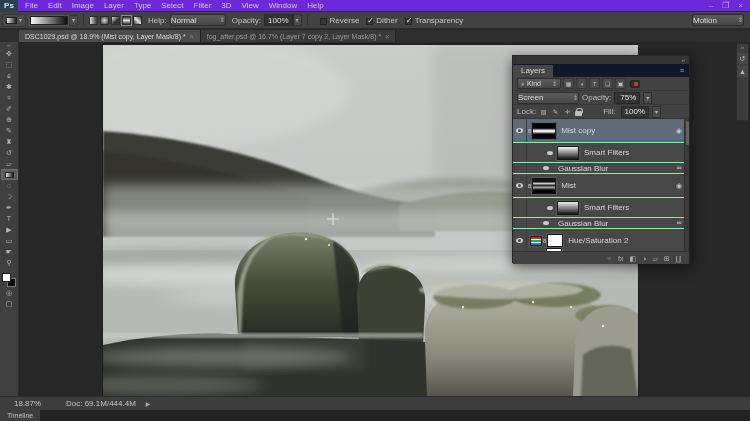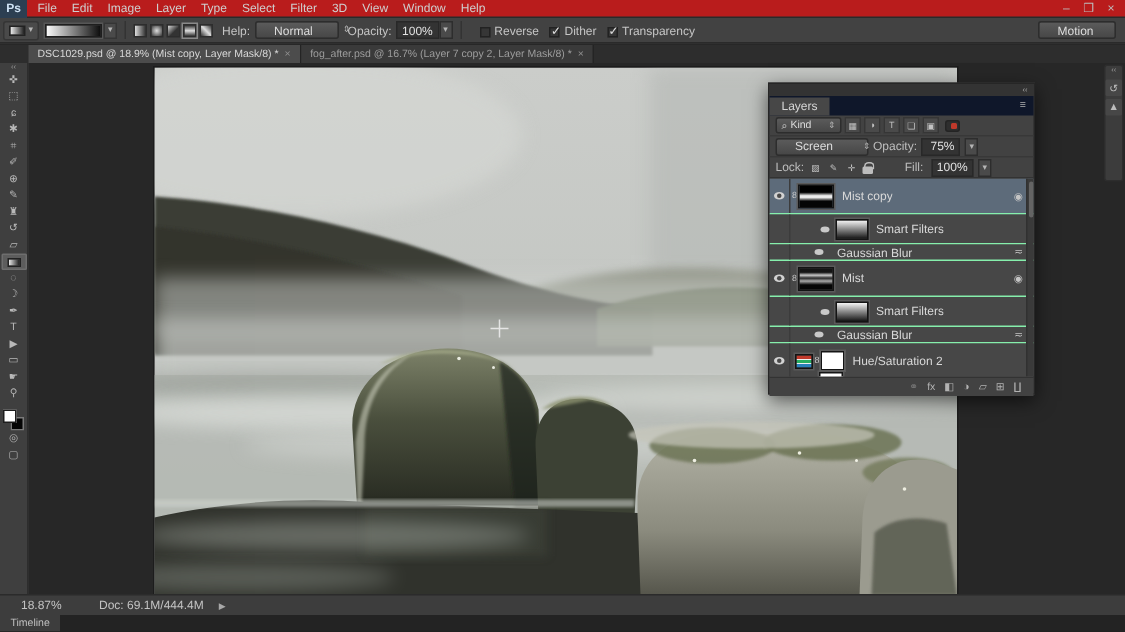--- a/index.html
+++ b/index.html
@@ -1,21 +1,21 @@
 <!DOCTYPE html>
 <html><head>
 <meta charset="utf-8">
 <style>
 *{margin:0;padding:0;box-sizing:border-box}
 html,body{width:750px;height:421px;overflow:hidden}
 body{font-family:"Liberation Sans",sans-serif;background:#1e1e1e;position:relative;color:#c9c9c9;-webkit-font-smoothing:antialiased}
 #app{position:absolute;inset:0;background:#272727}
 
 
-.menubar{position:absolute;top:0;left:0;right:0;height:12px;background:#b91c1c;border-bottom:1px solid #2a2a2a;display:flex;align-items:center;font-size:8px;color:#cfcfcf;z-index:10}
+.menubar{position:absolute;top:0;left:0;right:0;height:12px;background:#6d28d9;border-bottom:1px solid #2a2a2a;display:flex;align-items:center;font-size:8px;color:#cfcfcf;z-index:10}
 .pslogo{width:18px;height:12px;background:#2c3f52;color:#cfe3f5;font-weight:bold;font-size:8px;display:flex;align-items:center;justify-content:center;margin-right:2px}
 .menuitem{padding:0 5px;line-height:12px;cursor:default;white-space:nowrap}
 .wincontrols{margin-left:auto;display:flex;gap:9px;padding-right:7px;font-size:8px;color:#bdbdbd}
 
 
 .optionsbar{position:absolute;top:12px;left:0;right:0;height:17px;background:#424242;border-bottom:1px solid #2a2a2a;display:flex;align-items:center;font-size:8px;color:#c5c5c5;z-index:10}
 .toolpreset{display:flex;align-items:center;gap:2px;padding:0 3px;height:13px;margin-left:2px;border:1px solid #353535;border-radius:2px;background:#4a4a4a}
 .presetgrad{width:11px;height:7px;background:linear-gradient(90deg,#eee,#222);border:1px solid #222}
 .dd{font-size:6px;color:#b5b5b5;line-height:1}
 .gradeditor{display:flex;align-items:center;margin-left:4px}
@@ -24,21 +24,21 @@
 .vsep{width:1px;height:12px;background:#333;margin:0 5px}
 .gtypes{display:flex;gap:2px;align-items:center}
 .gtype{width:9px;height:9px;border:1px solid #2d2d2d;background:#555}
 .gt-linear{background:linear-gradient(90deg,#ddd,#333)}
 .gt-radial{background:radial-gradient(circle at 50% 50%,#ddd,#333)}
 .gt-angle{background:linear-gradient(135deg,#ddd,#333 60%)}
 .gt-reflected{background:linear-gradient(180deg,#333,#ddd 50%,#333)}
 .gt-diamond{background:linear-gradient(45deg,#333,#ddd 50%,#333)}
 .gtype.on{outline:1px solid #8a8a8a}
 .olabel{margin:0 3px 0 6px;white-space:nowrap}
-.sel{background:linear-gradient(#5b5b5b,#474747);border:1px solid #2d2d2d;border-radius:2px;height:12px;display:flex;align-items:center;padding:0 12px;gap:20px;color:#ddd;white-space:nowrap}
+.sel{background:linear-gradient(#5b5b5b,#474747);border:1px solid #2d2d2d;border-radius:2px;height:12px;display:flex;align-items:center;padding:0 0;gap:20px;color:#ddd;white-space:nowrap}
 .sel .dd{margin-left:auto}
 .modesel{width:56px}
 .valbox{background:#333;border:1px solid #282828;height:12px;min-width:26px;padding:0 3px;display:flex;align-items:center;justify-content:flex-end;color:#e2e2e2}
 .ddbtn{border:1px solid #2d2d2d;background:#4a4a4a;height:12px;display:flex;align-items:center;padding:0 2px}
 .cbgroup{display:flex;align-items:flex-end;margin-left:7px}
 .cb{width:7px;height:7px;border:1px solid #222;background:#363636;position:relative;margin-right:3px}
 .cb.on::after{content:"\2713";position:absolute;top:-3px;left:0px;font-size:8px;color:#e0e0e0}
 .workspacesel{margin-left:auto;margin-right:6px;width:52px}
 
 

